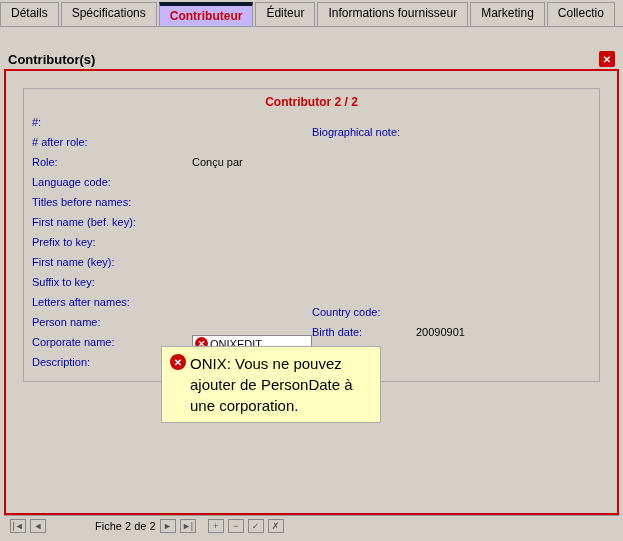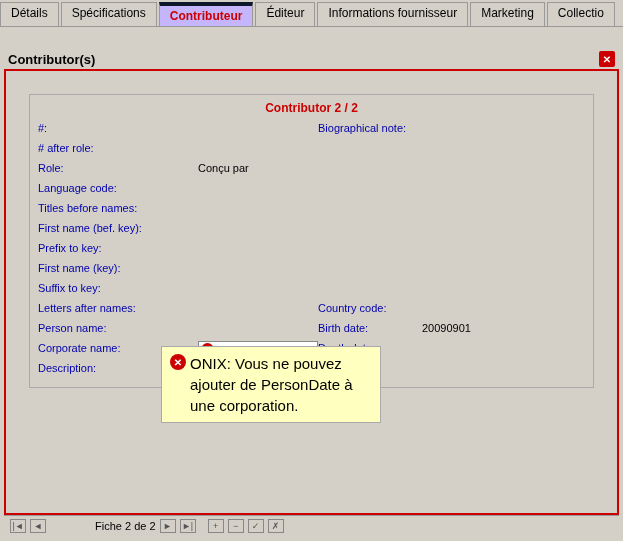--- a/index.html
+++ b/index.html
@@ -72,21 +72,21 @@
       font-size: 10px;
       font-weight: bold;
       border-radius: 2px;
     }
 
     
     .form-panel {
       border: 2px solid #cc0000;
       background: #d4d0c8;
       flex: 1;
-      padding: 23px;
+      padding: 17px;
       position: relative;
       overflow: hidden;
     }
 
     
     .contributor-box {
       border: 1px solid #aaa;
       background: #d4d0c8;
       padding: 6px 8px;
       position: relative;
@@ -126,20 +126,21 @@
 
     
     .form-two-col {
       display: flex;
     }
     .form-col-left {
       flex: 1;
     }
     .form-col-right {
       flex: 1;
+      margin-top: 10px;
     }
     .field-input-error {
       border: 1px solid #cc0000;
     }
 
     
     .corporate-input-wrap {
       display: flex;
       align-items: center;
       border: 1px solid #888;

